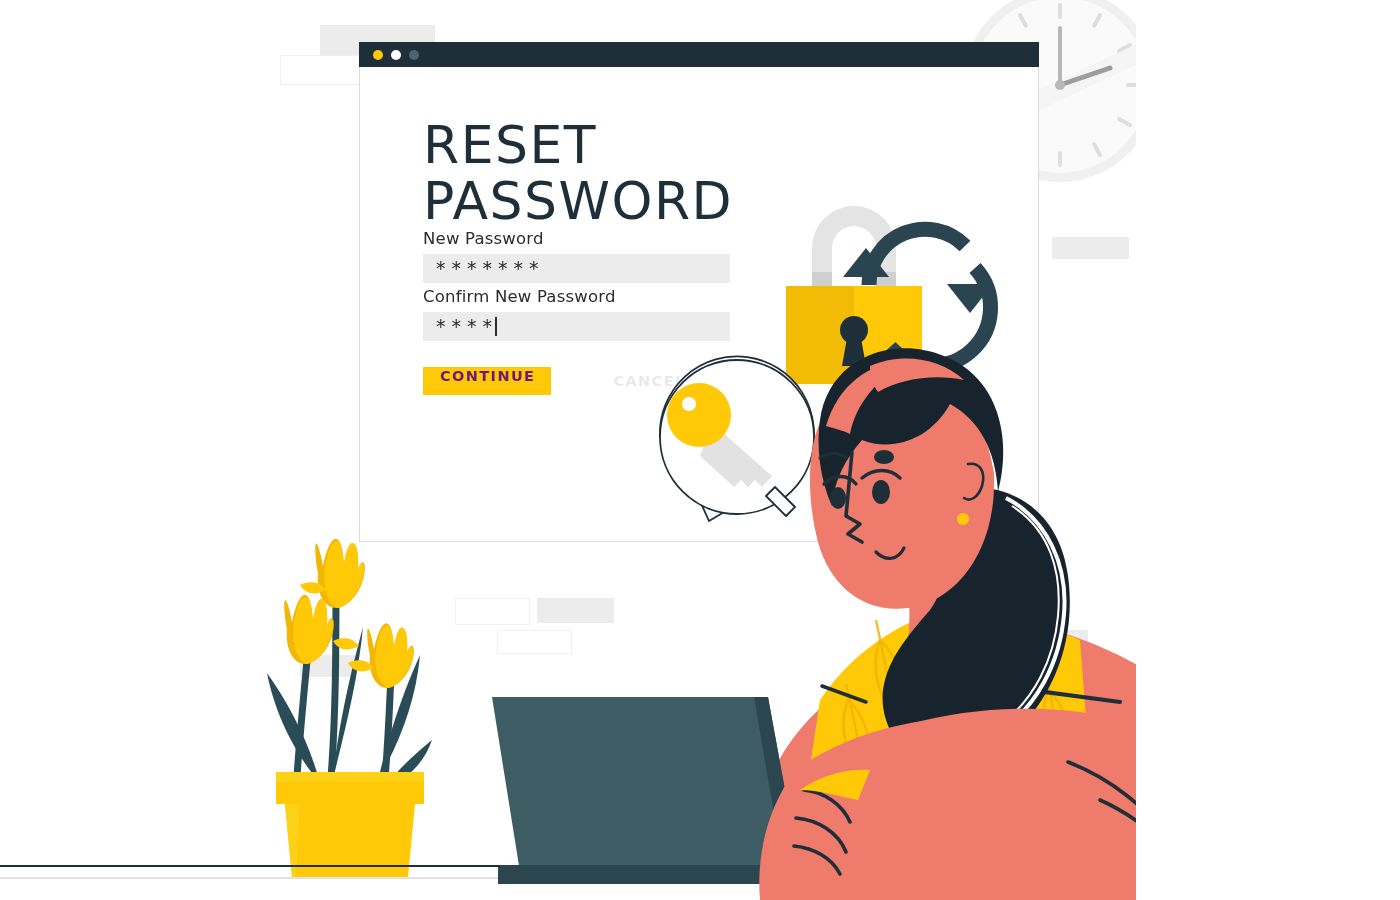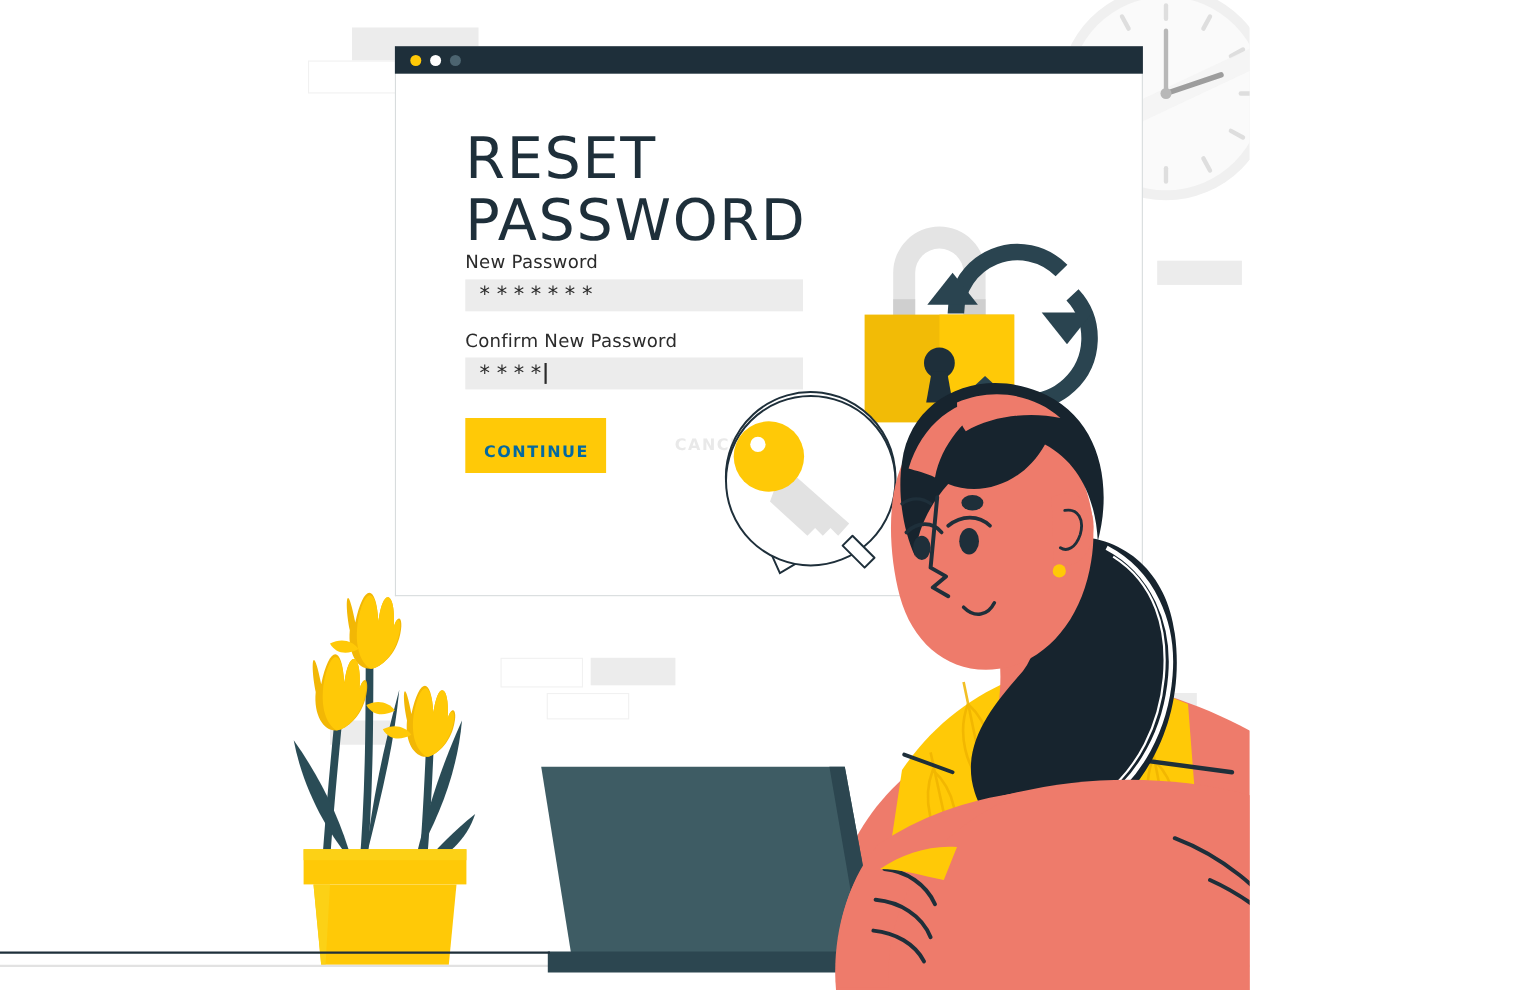--- a/index.html
+++ b/index.html
@@ -70,21 +70,21 @@
     letter-spacing: 1.5px;
     margin: 0;
     white-space: pre-line;
   }
   .field-label {
     font-size: 16.5px;
     color: #2b2b2b;
     margin-bottom: 6px;
     letter-spacing: 0.2px;
   }
-  .field-label.second { margin-top: 17px; }
+  .field-label.second { margin-top: 4px; }
   .field-box {
     position: relative;
     width: 307px;
     height: 29px;
     background: #ececec;
     display: flex;
     align-items: center;
   }
   .field-value {
     font-size: 19px;
@@ -103,26 +103,26 @@
     margin-left: -3px;
     vertical-align: middle;
   }
   .actions {
     margin-top: 26px;
     display: flex;
     align-items: center;
   }
   .btn-continue {
     background: #ffc907;
-    color: #0369a1;
+    color: #701a75;
     border: none;
     font-size: 14.5px;
     font-weight: bold;
     letter-spacing: 1.4px;
-    padding: 24px 16px 11px 17px;
+    padding: 2px 16px 11px 17px;
     font-family: "DejaVu Sans", sans-serif;
     cursor: pointer;
     line-height: 1;
   }
   .btn-cancel {
     background: transparent;
     border: none;
     color: #e9e9e9;
     font-size: 14.5px;
     font-weight: bold;

